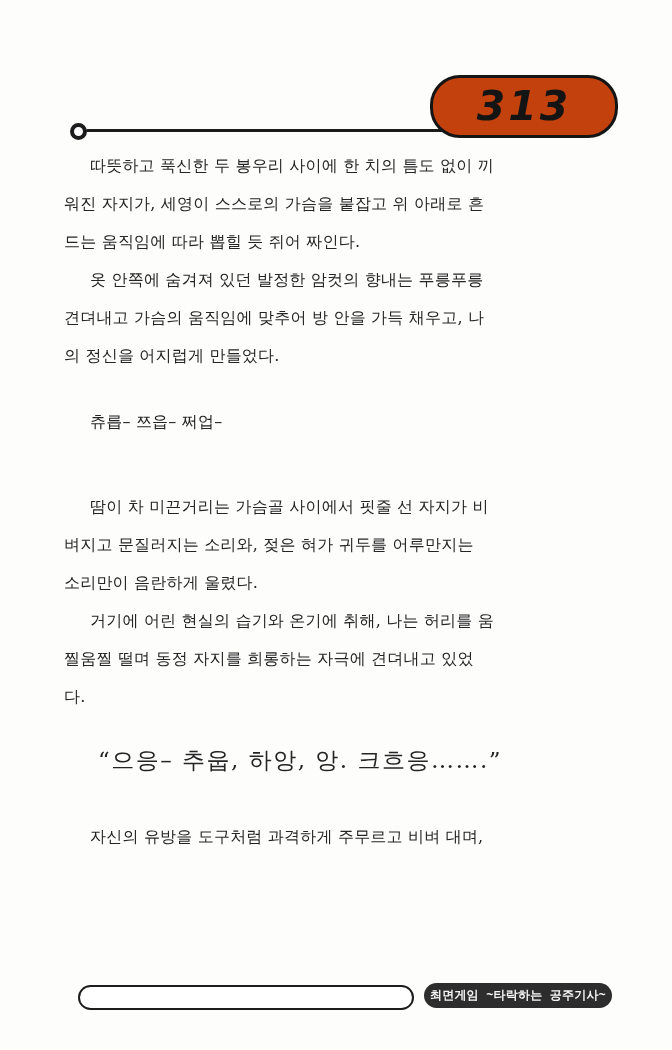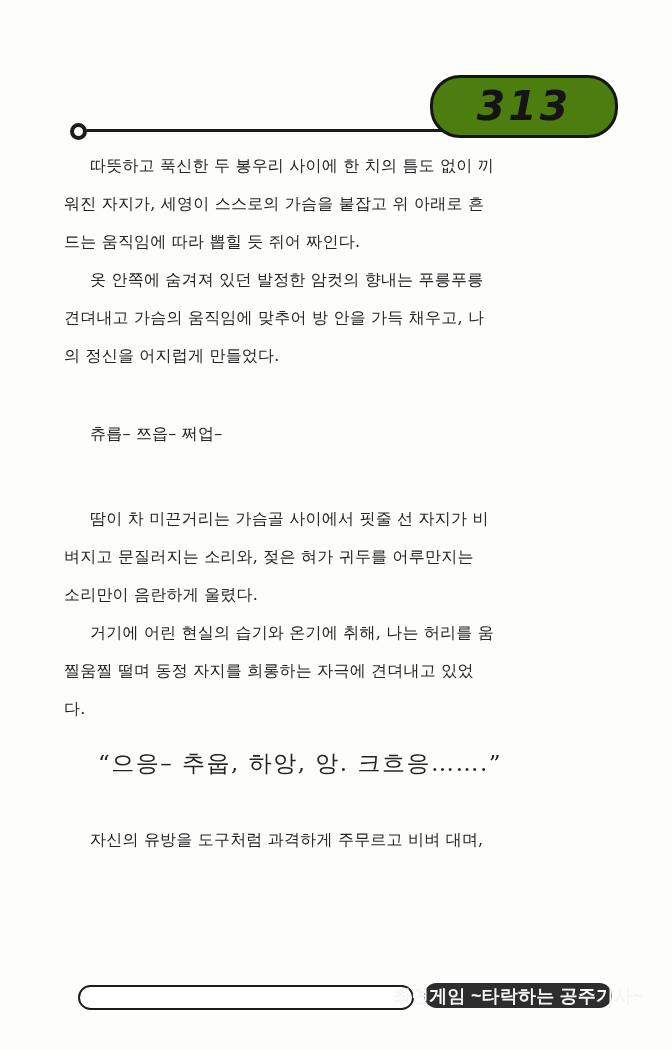--- a/index.html
+++ b/index.html
@@ -29,21 +29,21 @@
     width: 360px; height: 3px;
     background: #1c1c1c;
     border-radius: 2px;
   }
   .page-number-badge {
     position: absolute;
     left: 430px; top: 75px;
     width: 182px; height: 57px;
     border: 3px solid #151515;
     border-radius: 30px;
-    background: #4d7c0f;
+    background: #c2410c;
     display: flex;
     align-items: center;
     justify-content: center;
   }
   .page-number {
     font-family: "DejaVu Sans", "Liberation Sans", sans-serif;
     font-style: italic;
     font-weight: 700;
     font-size: 41px;
     letter-spacing: 3px;
@@ -58,23 +58,23 @@
     width: 546px;
   }
   .para { margin: 0; }
   .line {
     font-size: 16px;
     line-height: 38px;
     white-space: nowrap;
     letter-spacing: 0.2px;
   }
   .indent { padding-left: 26px; }
-  .sfx { margin-top: 40px; }
+  .sfx { margin-top: 28px; }
   .gap-lg { margin-top: 47px; }
-  .dialogue { margin-top: 15px; }
+  .dialogue { margin-top: 24px; }
   .dialogue .line {
     font-size: 23px;
     line-height: 40px;
     letter-spacing: 1.5px;
     padding-left: 34px;
   }
   .after-dialogue { margin-top: 38px; }
 
   
   .footer-pill {
@@ -89,23 +89,23 @@
     position: absolute;
     left: 424px; top: 983px;
     width: 188px; height: 25px;
     border-radius: 13px;
     background: #2d2d2d;
     display: flex;
     align-items: center;
     justify-content: center;
   }
   .footer-series-title {
-    font-family: Liberation Sans, sans-serif;
+    font-family: Liberation Mono, monospace;
     font-weight: 700;
-    font-size: 18px;
+    font-size: 12px;
     color: #f5f5f5;
     letter-spacing: 0.2px;
     white-space: nowrap;
   }
 </style>
 </head>
 <body>
 
 <div class="page">
 

